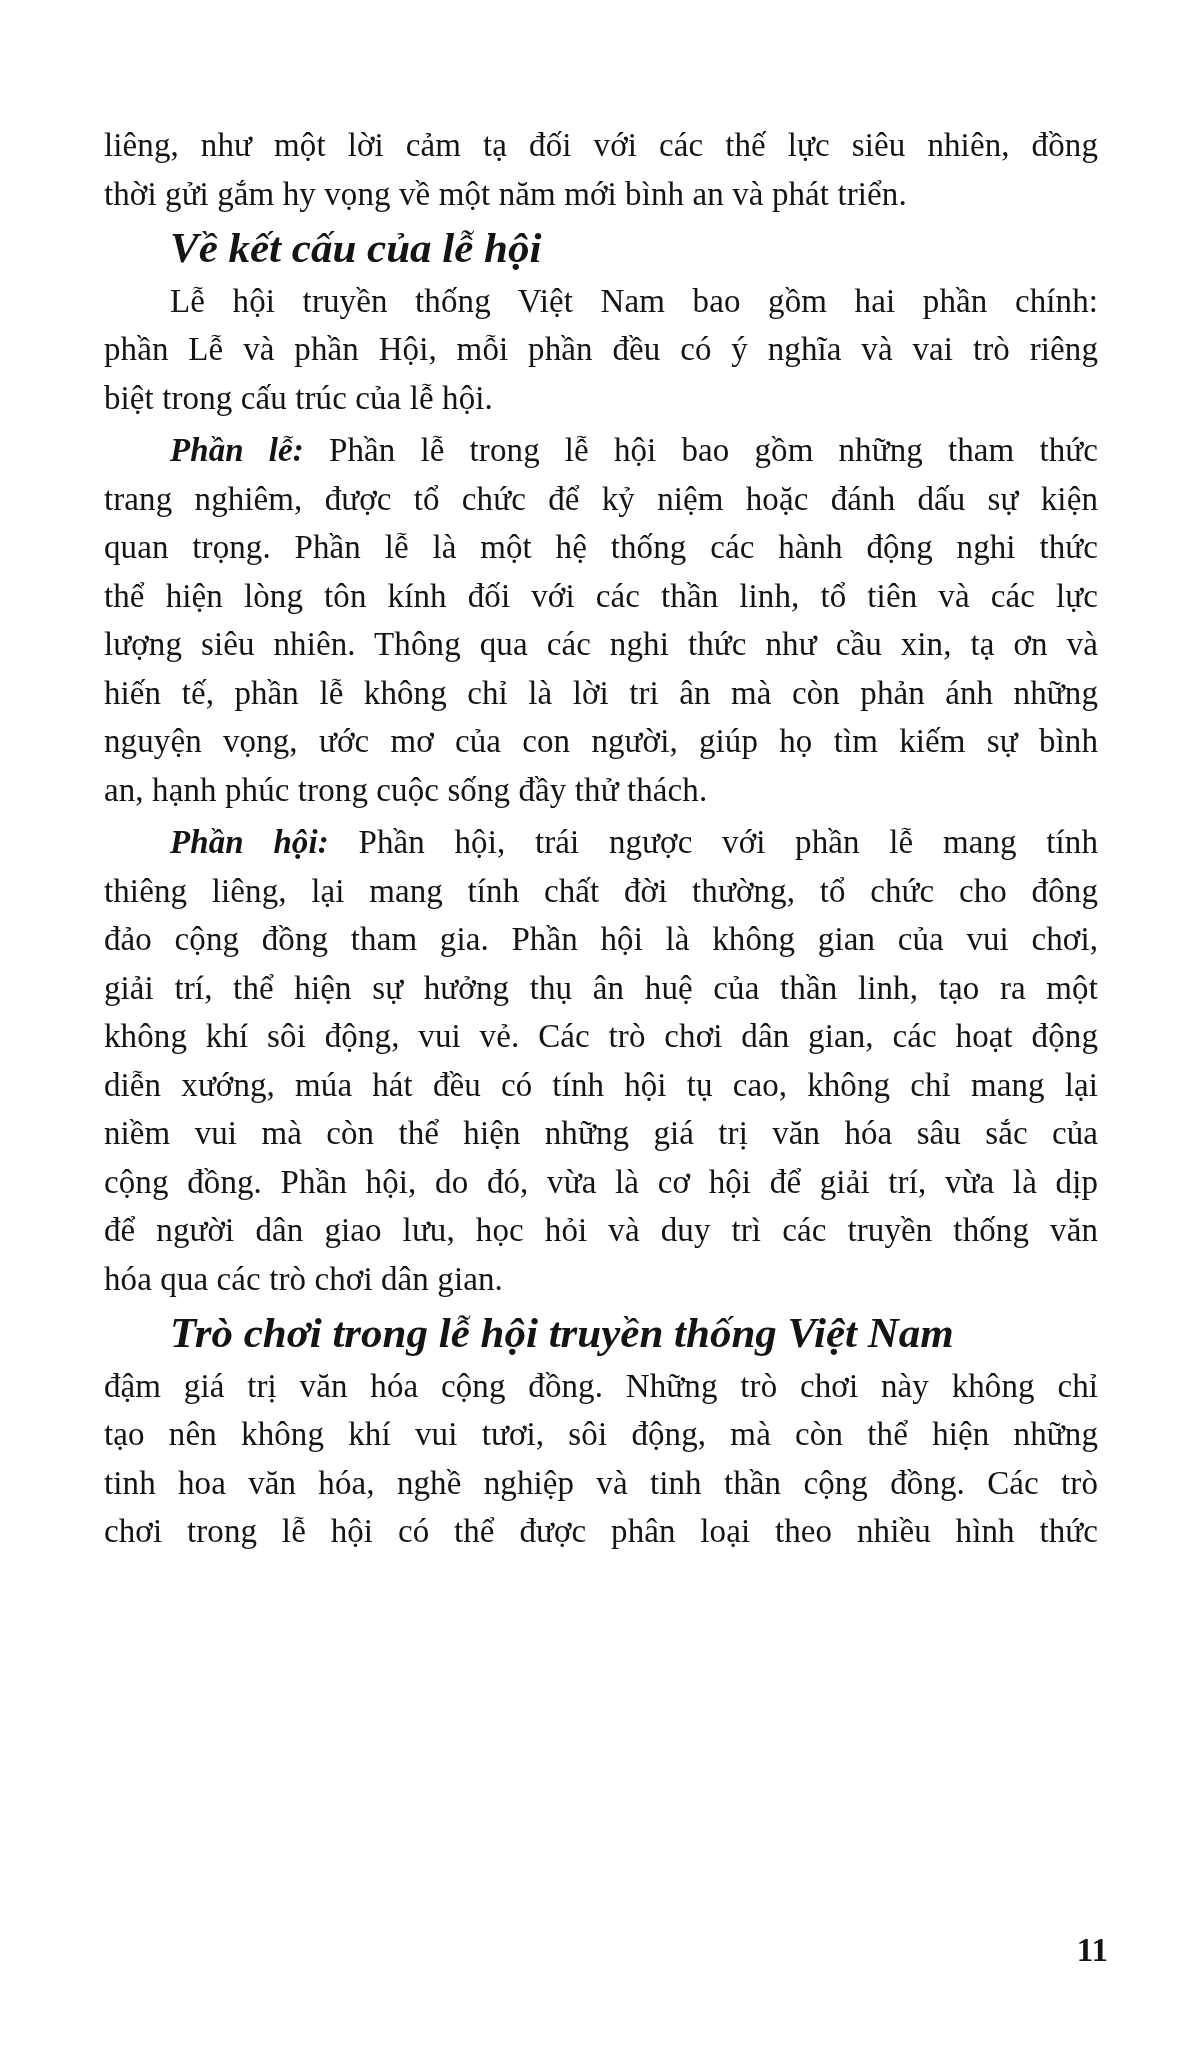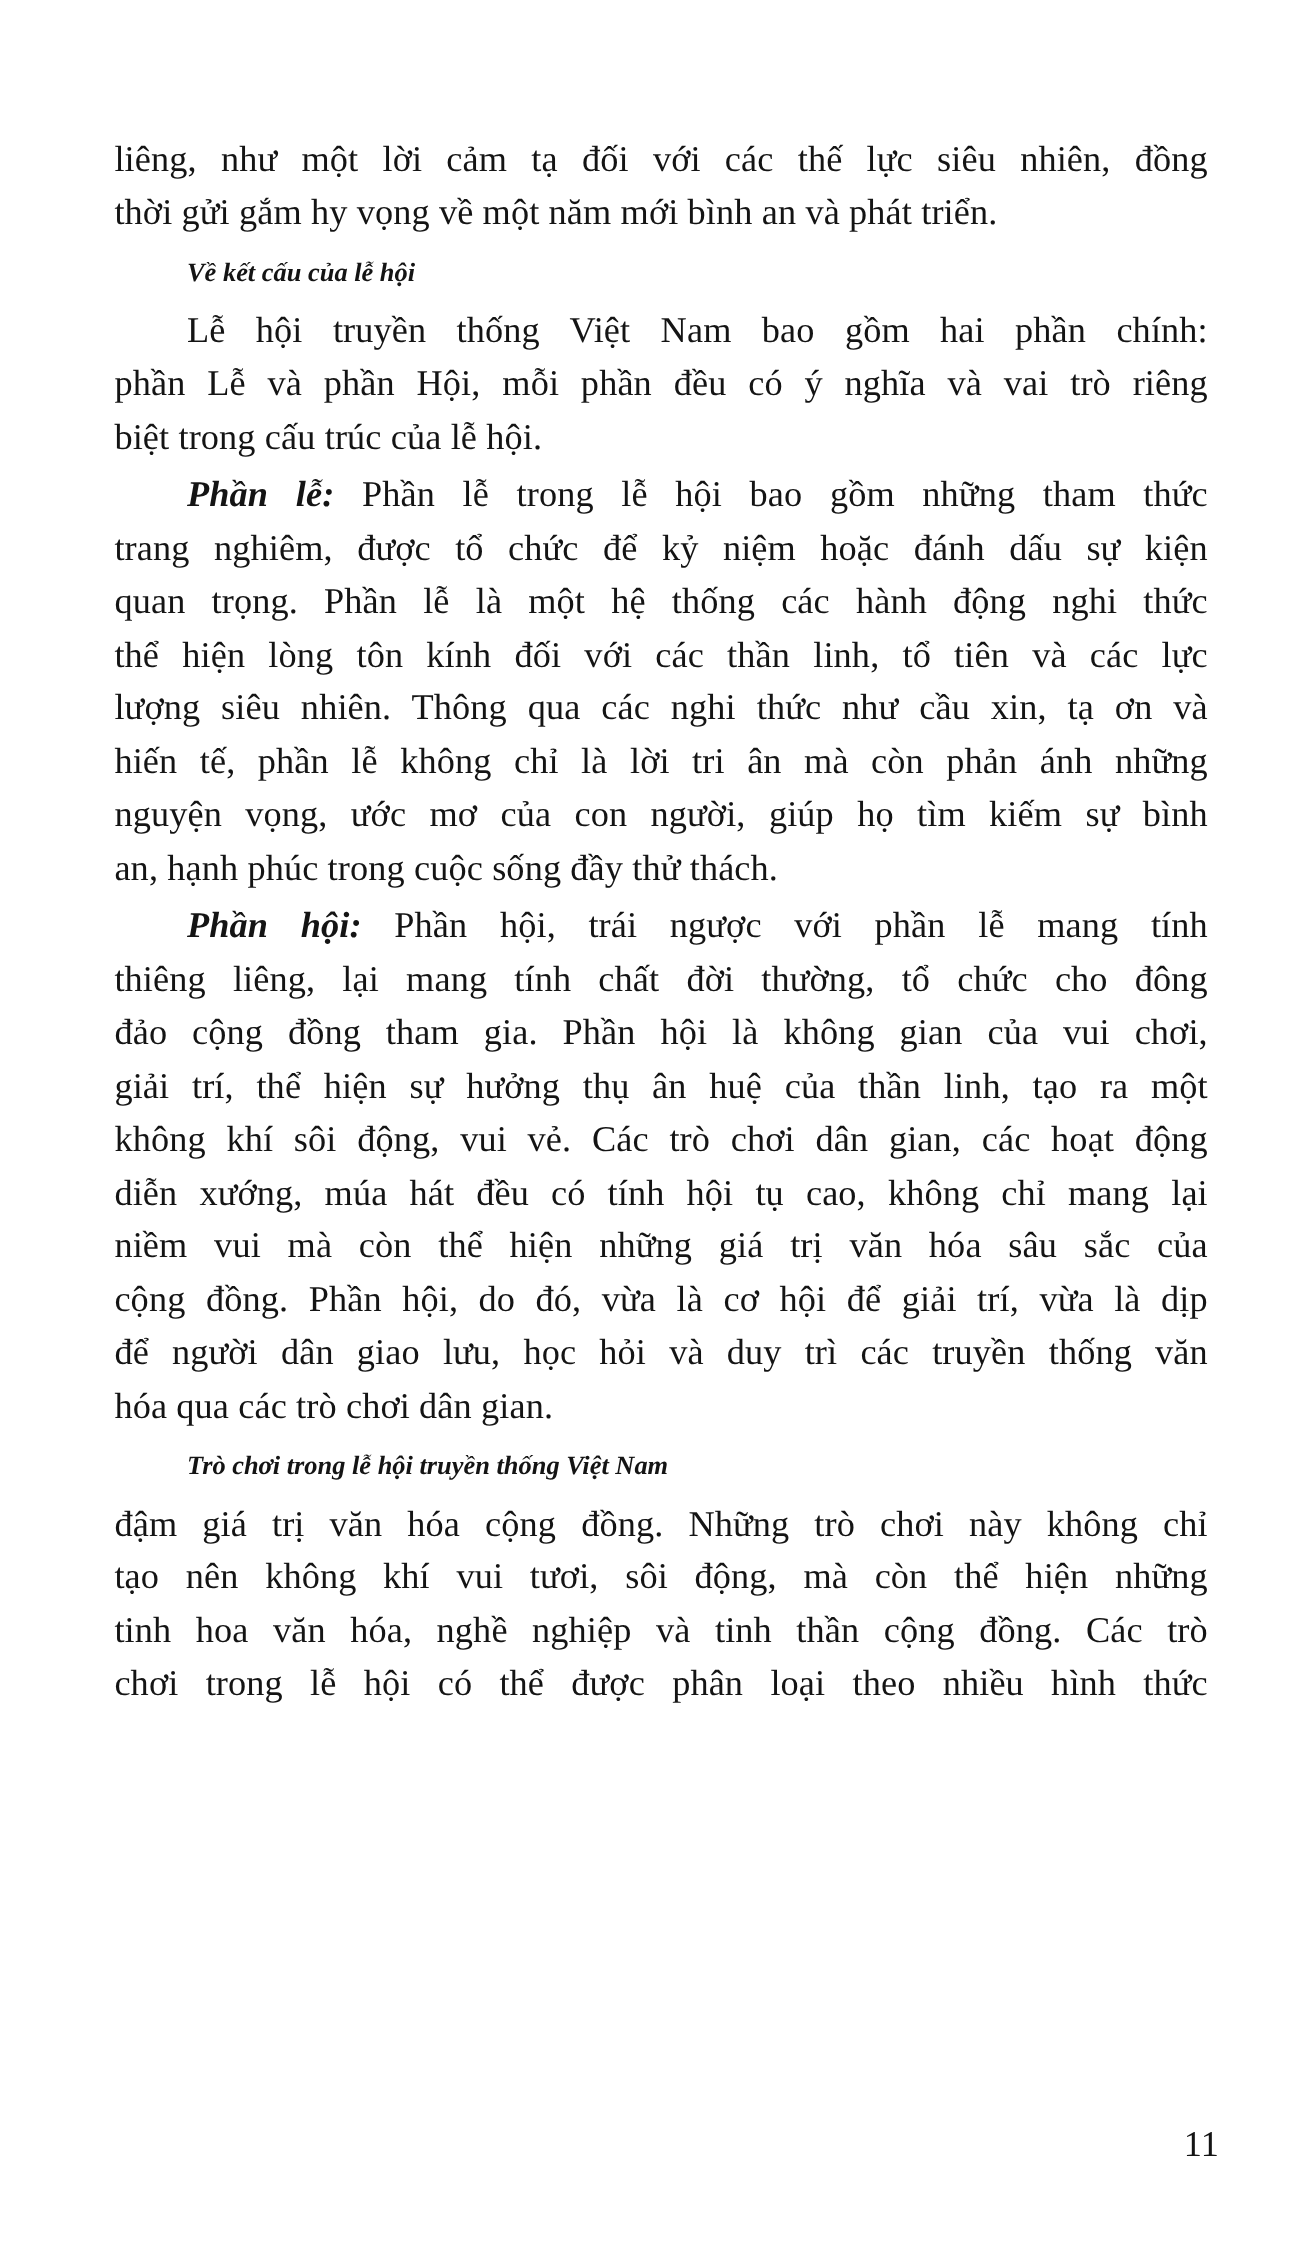--- a/index.html
+++ b/index.html
@@ -31,21 +31,21 @@
     text-align-last: justify;
     letter-spacing: 0.1px;
   }
   .line.last {
     text-align-last: left;
   }
   .indent {
     padding-left: 66px;
   }
   .heading {
-    font-size: 24px;
+    font-size: 43px;
     line-height: 48.5px;
     height: 48.5px;
     font-style: italic;
     font-weight: bold;
     padding-left: 66px;
     white-space: nowrap;
     margin-top: 6px;
     margin-bottom: 4px;
   }
   .gap {
@@ -53,21 +53,21 @@
   }
   .lead {
     font-style: italic;
     font-weight: bold;
   }
   .page-number {
     position: absolute;
     right: 88px;
     top: 1932px;
     font-size: 33px;
-    font-weight: normal;
+    font-weight: bold;
     font-family: "Liberation Serif", "DejaVu Serif", serif;
   }
 </style>
 </head>
 <body>
 
 <div class="page">
 
   <div>
     <div class="line">liêng, như một lời cảm tạ đối với các thế lực siêu nhiên, đồng</div>

